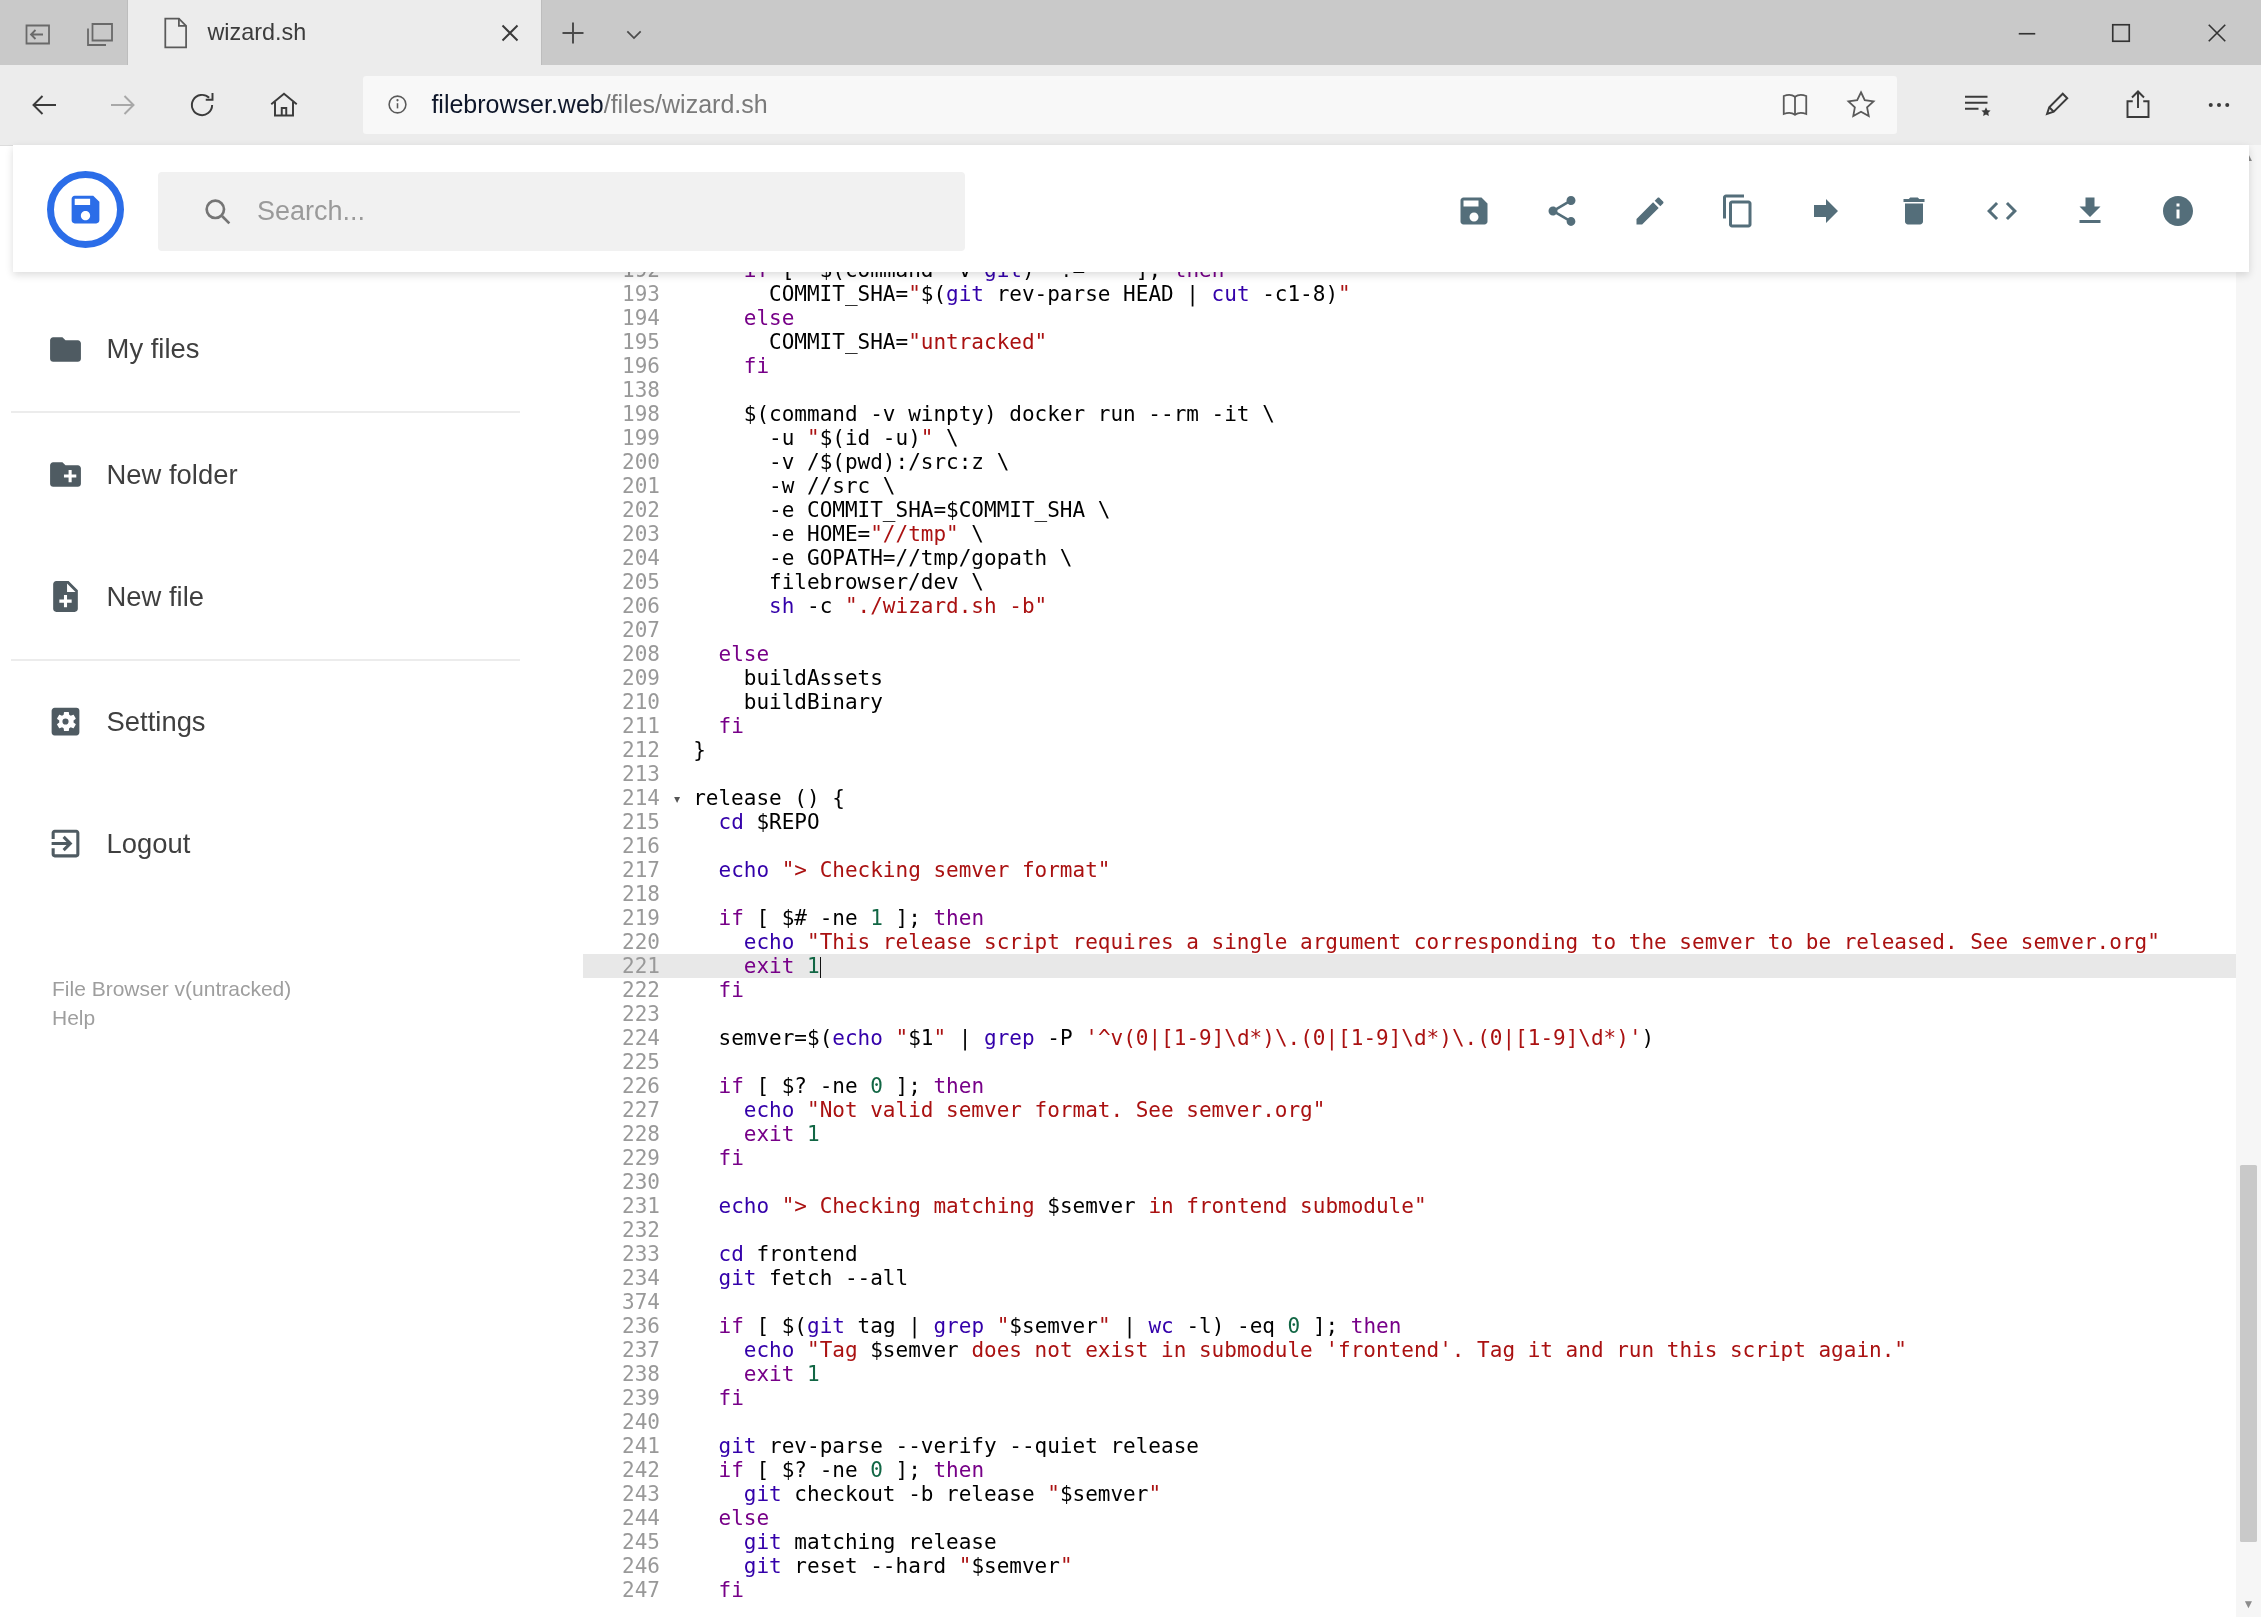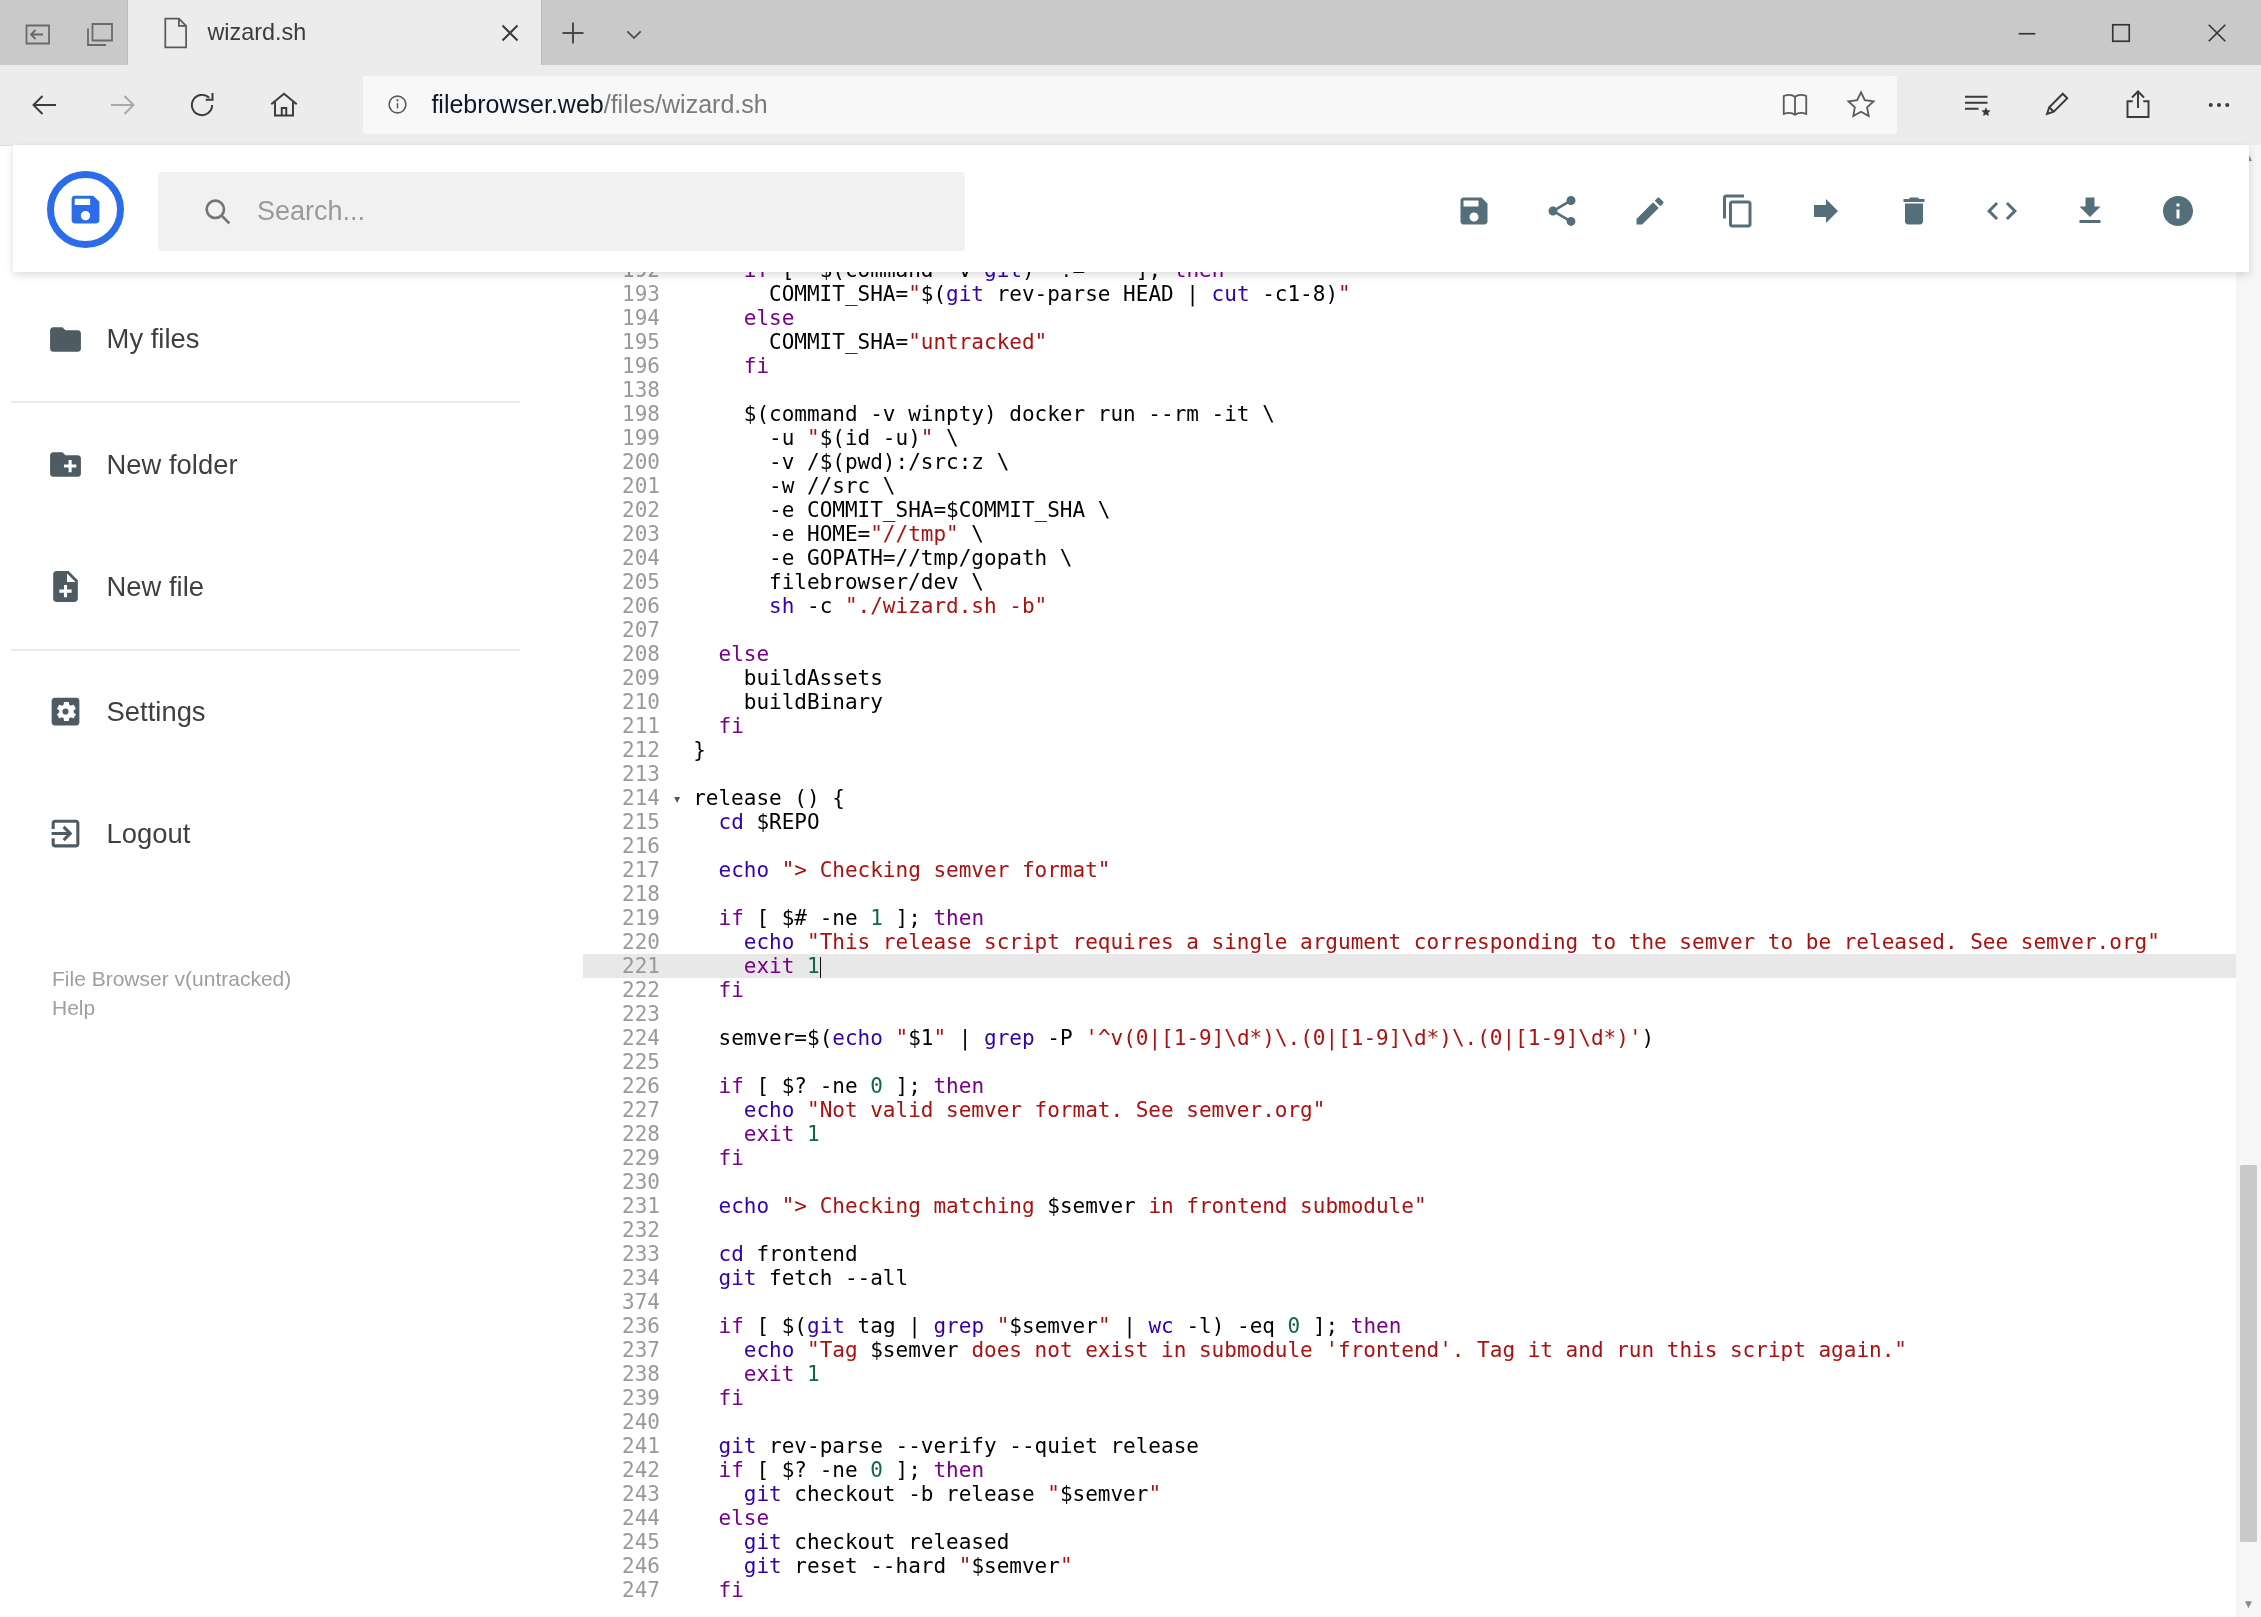--- a/index.html
+++ b/index.html
@@ -40,21 +40,21 @@
   .searchbox{position:absolute;left:145px;top:27px;width:807px;height:79px;background:#f1f1f1;
              border-radius:4px;display:flex;align-items:center;}
   .searchbox svg{margin-left:44px}
   .searchbox input{border:none;background:transparent;outline:none;margin-left:21px;
                    font-size:27px;color:#444;width:662px;font-family:"Liberation Sans",sans-serif;}
   .searchbox input::placeholder{color:#9a9a9a}
   .actions{position:absolute;right:53px;top:48px;display:flex;gap:52px;}
   .act{width:36px;height:36px}
 
   
-  .sidebar{position:absolute;left:0;top:271px;width:583px;bottom:0;background:#fff;}
+  .sidebar{position:absolute;left:0;top:281px;width:583px;bottom:0;background:#fff;}
   .side-item{position:absolute;left:0;width:565px;height:73px;display:flex;align-items:center;cursor:pointer;}
   .side-item svg{margin-left:47px}
   .side-label{margin-left:22.6px;font-size:27.4px;color:#3f3f3f}
   .side-div{position:absolute;left:11.3px;width:509px;height:1.6px;background:#ececec}
   .side-footer{position:absolute;left:52px;top:693px;font-size:21px;color:#9e9e9e;line-height:29px}
 
   
   .editor{position:absolute;left:583px;top:271px;right:25px;bottom:0;background:#fff;overflow:hidden;}
   .code-lines{margin-top:-13px;font-family:"DejaVu Sans Mono",monospace;font-size:21px;line-height:24px;}
   .cm-row{display:flex;height:24px;}
@@ -567,21 +567,21 @@
         <span class="cm-code"><span class="tk-p">    </span><span class="tk-b">git</span><span class="tk-p"> checkout -b release </span><span class="tk-s">"</span><span class="tk-v">$semver</span><span class="tk-s">"</span></span>
       </div>
       <div class="cm-row">
         <span class="cm-gut">244</span>
         <span class="cm-fold"></span>
         <span class="cm-code"><span class="tk-p">  </span><span class="tk-k">else</span></span>
       </div>
       <div class="cm-row">
         <span class="cm-gut">245</span>
         <span class="cm-fold"></span>
-        <span class="cm-code"><span class="tk-p">    </span><span class="tk-b">git</span><span class="tk-p"> checkout released</span></span>
+        <span class="cm-code"><span class="tk-p">    </span><span class="tk-b">git</span><span class="tk-p"> matching release</span></span>
       </div>
       <div class="cm-row">
         <span class="cm-gut">246</span>
         <span class="cm-fold"></span>
         <span class="cm-code"><span class="tk-p">    </span><span class="tk-b">git</span><span class="tk-p"> reset --hard </span><span class="tk-s">"</span><span class="tk-v">$semver</span><span class="tk-s">"</span></span>
       </div>
       <div class="cm-row">
         <span class="cm-gut">247</span>
         <span class="cm-fold"></span>
         <span class="cm-code"><span class="tk-p">  </span><span class="tk-k">fi</span></span>

